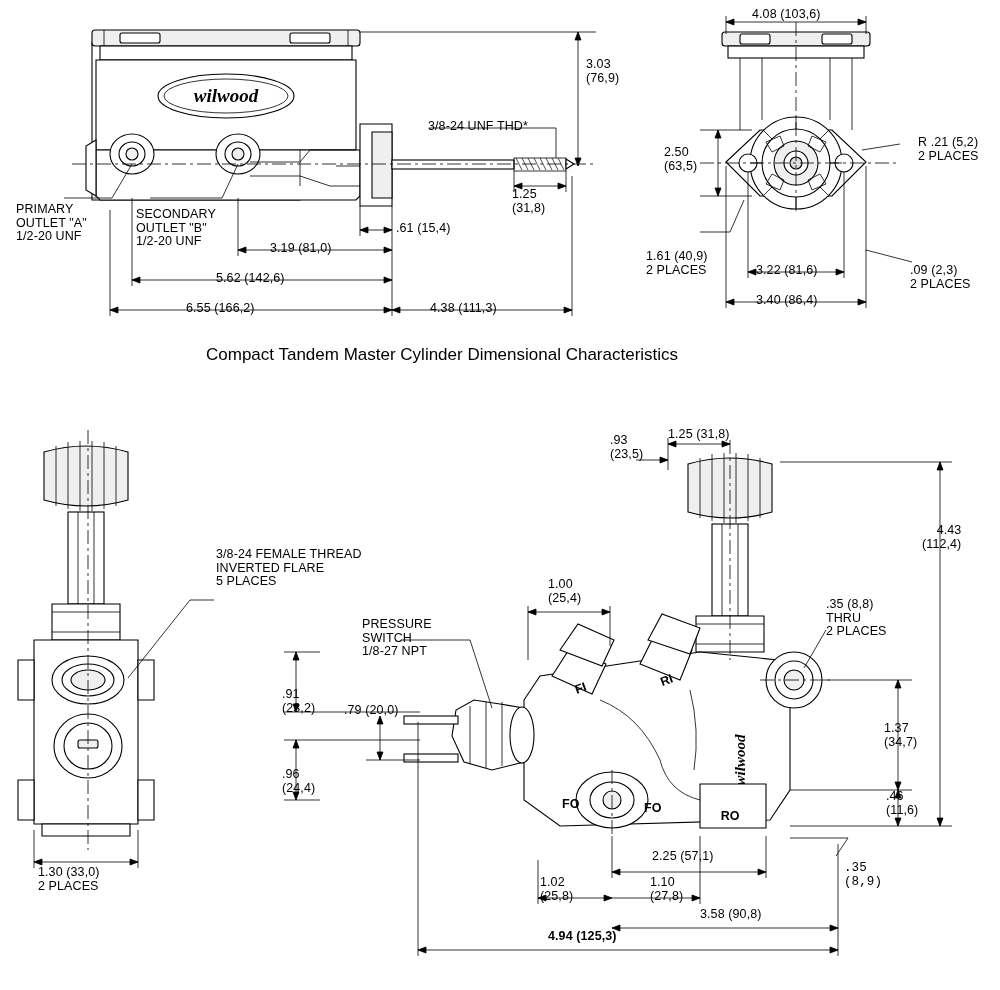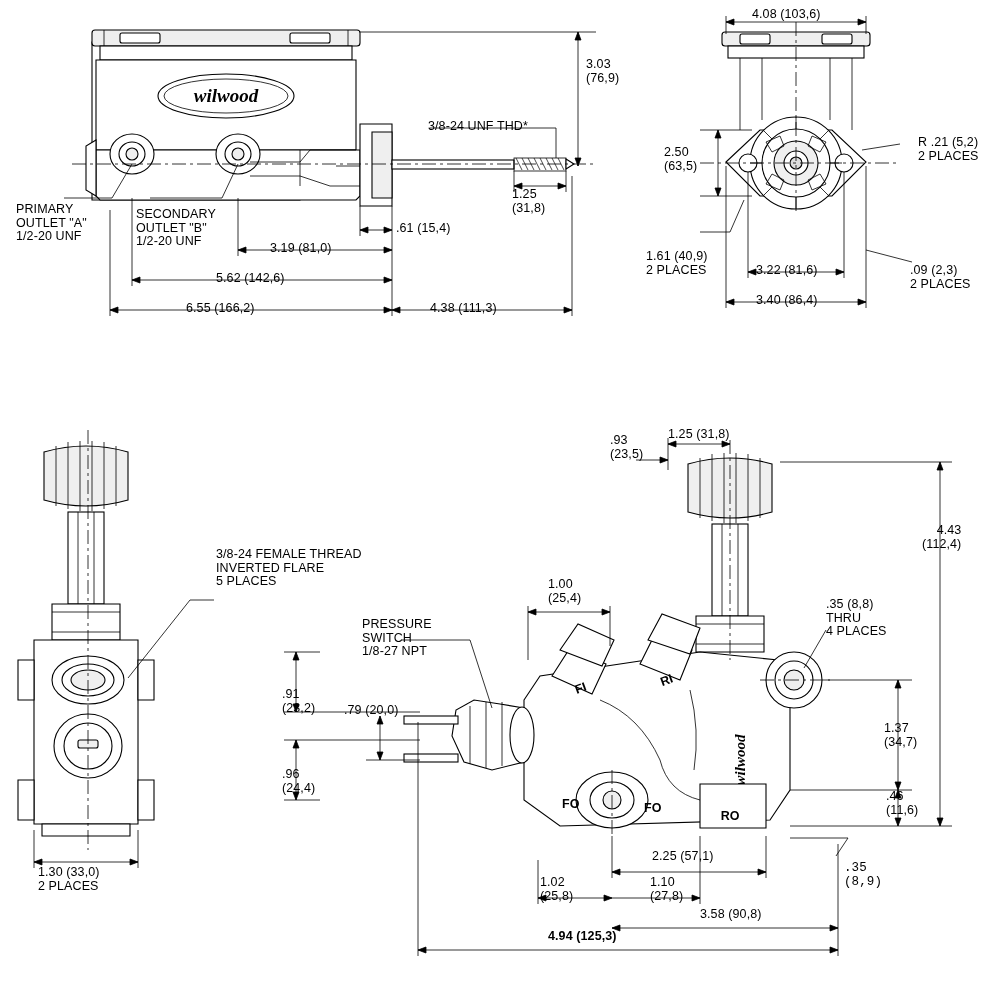--- a/index.html
+++ b/index.html
@@ -389,30 +389,31 @@
 <div class="lbl" style="left:752px;top:8px;">4.08 (103,6)</div>
 <div class="lbl" style="left:664px;top:146px;">2.50
 (63,5)</div>
 <div class="lbl" style="left:646px;top:250px;">1.61 (40,9)
 2 PLACES</div>
 <div class="lbl" style="left:756px;top:264px;">3.22 (81,6)</div>
 <div class="lbl" style="left:910px;top:264px;">.09 (2,3)
 2 PLACES</div>
 <div class="lbl" style="left:756px;top:294px;">3.40 (86,4)</div>
 
+<div class="cap" style="left:206px;top:345px;">Compact Tandem Master Cylinder Dimensional Characteristics</div>
 
 <div class="lbl" style="left:216px;top:548px;">3/8-24 FEMALE THREAD
 INVERTED FLARE
 5 PLACES</div>
 <div class="lbl" style="left:362px;top:618px;">PRESSURE
 SWITCH
 1/8-27 NPT</div>
 <div class="lbl" style="left:826px;top:598px;">.35 (8,8)
 THRU
-4 PLACES</div>
+2 PLACES</div>
 
 <div class="lbl" style="left:668px;top:428px;">1.25 (31,8)</div>
 <div class="lbl" style="left:610px;top:434px;">.93
 (23,5)</div>
 <div class="lbl" style="left:922px;top:524px;text-align:right;">4.43
 (112,4)</div>
 <div class="lbl" style="left:548px;top:578px;">1.00
 (25,4)</div>
 <div class="lbl" style="left:282px;top:688px;">.91
 (23,2)</div>

